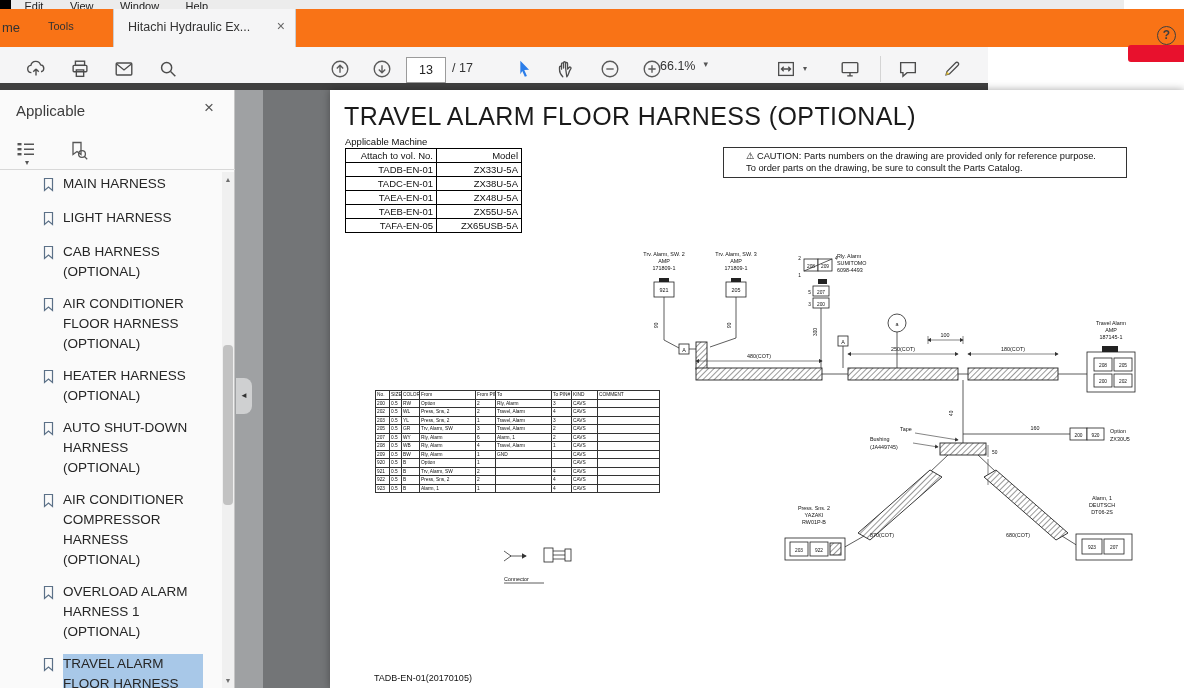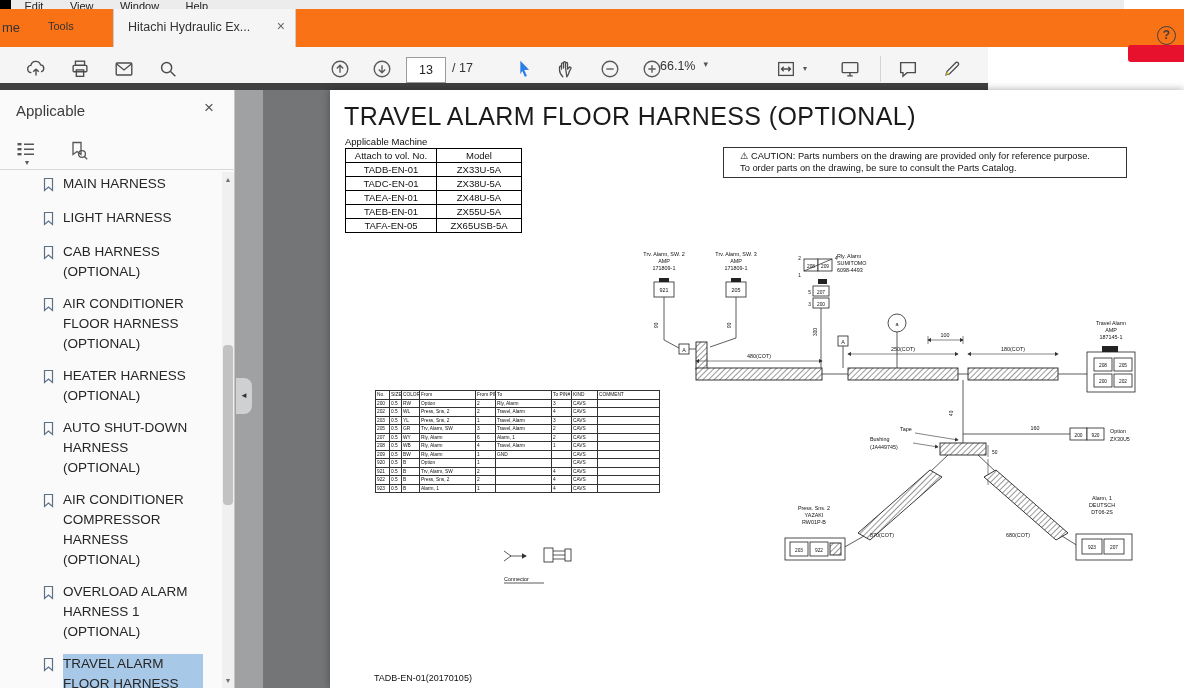--- a/index.html
+++ b/index.html
@@ -57,26 +57,26 @@
   .gutter-light{position:absolute;left:235px;top:90px;width:28px;height:598px;background:#9fa1a3}
   .gutter-dark{position:absolute;left:263px;top:90px;width:67px;height:598px;background:#737577}
   .collapse-handle{position:absolute;left:236px;top:378px;width:16px;height:36px;background:#cfd0d1;
                    border-radius:0 8px 8px 0;text-align:center;line-height:36px;font-size:8px;color:#333;cursor:pointer}
   .page{position:absolute;left:330px;top:90px;width:854px;height:598px;background:#fff;
         box-shadow:0 0 8px rgba(0,0,0,.35)}
   .doc-title{position:absolute;left:14px;top:12px;margin:0;font-size:25px;font-weight:400;
              letter-spacing:.4px;color:#1a1a1a;white-space:nowrap}
   .am-label{position:absolute;left:15px;top:46px;font-size:9.5px;color:#111}
   .am-table{position:absolute;left:15px;top:58px;border-collapse:collapse;font-size:9.5px;color:#111}
-  .am-table th,.am-table td{border:1px solid #000;font-weight:400;text-align:center;
+  .am-table th,.am-table td{border:1px solid #000;font-weight:400;text-align:right;
                             padding:0 3px;height:13px;white-space:nowrap}
   .am-table th:first-child,.am-table td:first-child{width:84px}
   .am-table th:last-child,.am-table td:last-child{width:78px}
   .caution{position:absolute;left:393px;top:57px;width:404px;border:1.5px solid #333;
-           padding:3px 16px;font-size:9.3px;line-height:11.5px;color:#111;box-sizing:border-box}
+           padding:3px 22px;font-size:9.3px;line-height:11.5px;color:#111;box-sizing:border-box}
   .caution .c2{text-align:left}
   .diagram{position:absolute;left:0;top:0;width:854px;height:598px}
   .diagram text{fill:#111;font-family:"Liberation Sans",sans-serif}
   .t5{font-size:5.4px}.t4{font-size:4.8px}
   .mid{text-anchor:middle}.end{text-anchor:end}
   .box{fill:#fff;stroke:#222;stroke-width:.8}
   .fillb{fill:#222}
   .lin{fill:none;stroke:#333;stroke-width:.8}
   .dim{fill:none;stroke:#333;stroke-width:.6}
   .barh{fill:url(#hatch);stroke:#222;stroke-width:.9}

